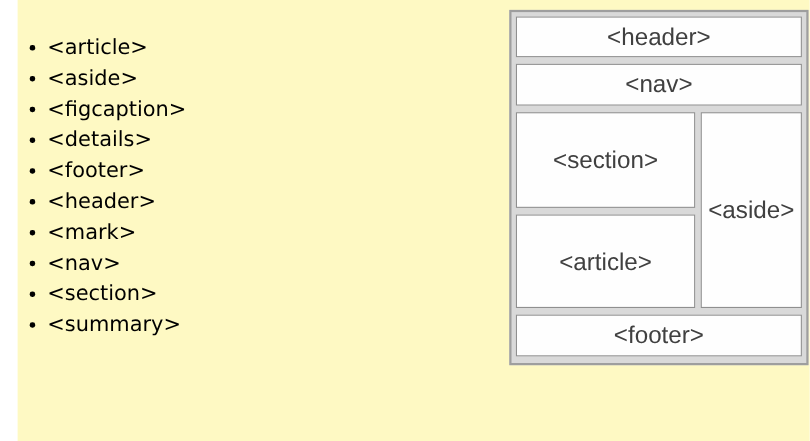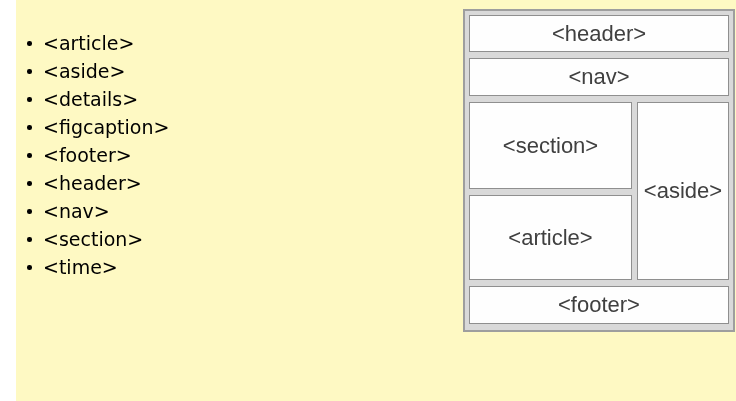--- a/index.html
+++ b/index.html
@@ -78,27 +78,28 @@
   .box-footer  { grid-column: 1 / 3; grid-row: 5; }
 </style>
 </head>
 <body>
 
 <div class="canvas">
 
   <ul class="element-list">
     <li>&lt;article&gt;</li>
     <li>&lt;aside&gt;</li>
+    <li>&lt;figcaption&gt;</li>
     <li>&lt;details&gt;</li>
-    <li>&lt;figcaption&gt;</li>
     <li>&lt;footer&gt;</li>
     <li>&lt;header&gt;</li>
+    <li>&lt;mark&gt;</li>
     <li>&lt;nav&gt;</li>
     <li>&lt;section&gt;</li>
-    <li>&lt;time&gt;</li>
+    <li>&lt;summary&gt;</li>
   </ul>
 
   <div class="diagram">
     <div class="box box-header">&lt;header&gt;</div>
     <div class="box box-nav">&lt;nav&gt;</div>
     <div class="box box-section">&lt;section&gt;</div>
     <div class="box box-article">&lt;article&gt;</div>
     <div class="box box-aside">&lt;aside&gt;</div>
     <div class="box box-footer">&lt;footer&gt;</div>
   </div>

